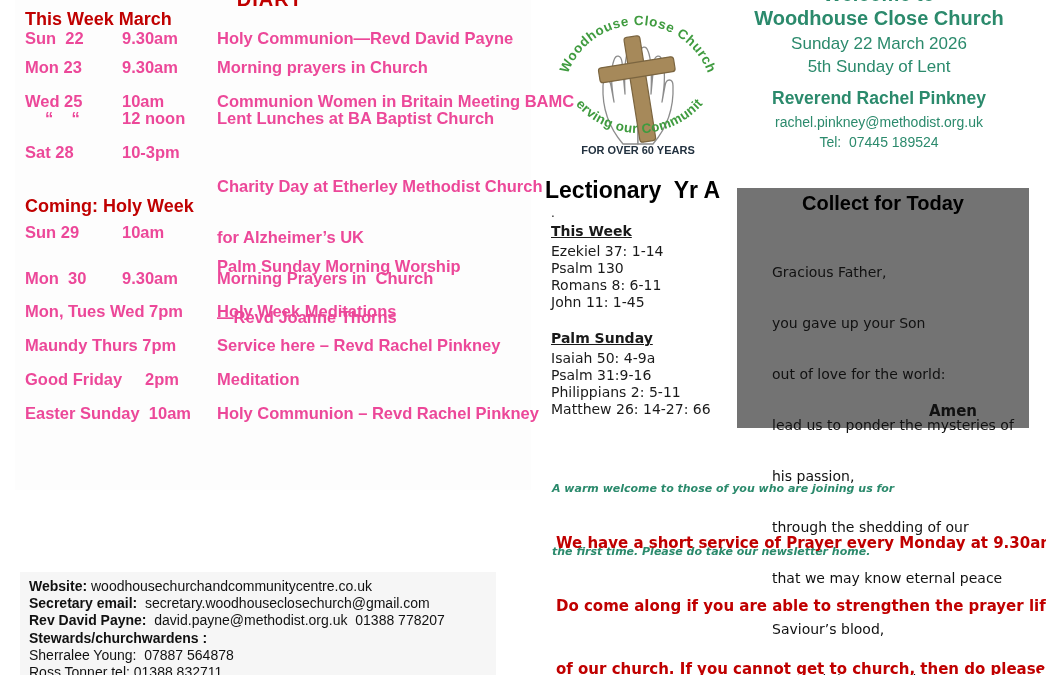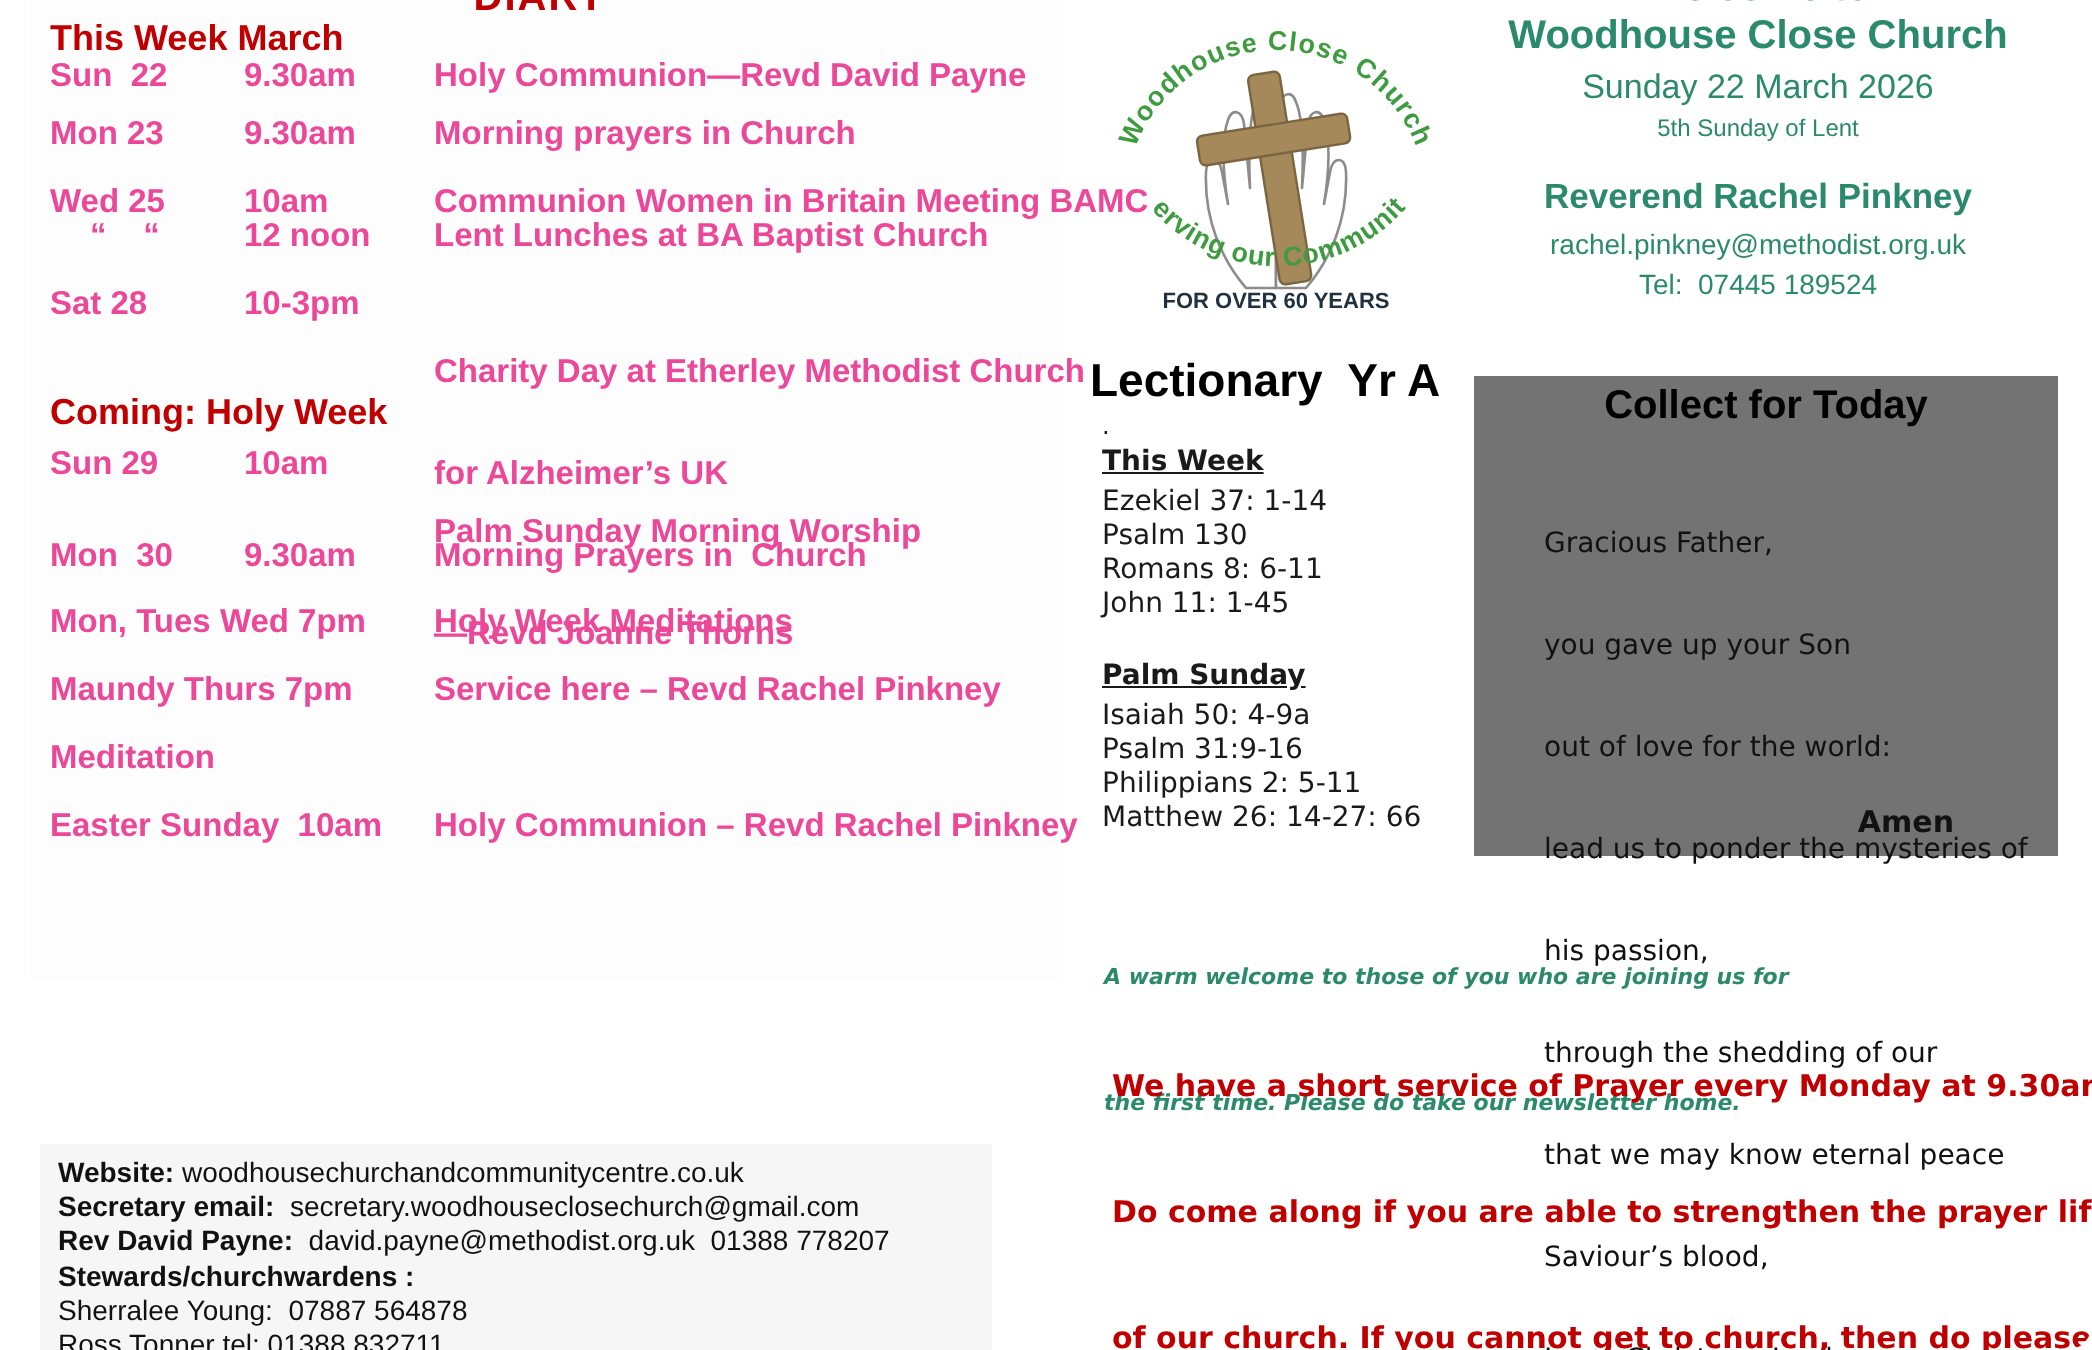--- a/index.html
+++ b/index.html
@@ -35,21 +35,21 @@
 
   
   .logo { position:absolute; left:545px; top:2px; }
 
   
   .r-header { position:absolute; left:740px; top:0; width:278px; height:160px; color:#2b8a6c; }
   .r-header div { position:absolute; left:0; right:0; text-align:center; white-space:pre; }
   .rh-welcome  { top:-17px; font-size:20px; font-weight:bold; }
   .rh-church   { top:7px;   font-size:20px; font-weight:bold; }
   .rh-date     { top:34px;  font-size:17px; }
-  .rh-sunday   { top:57px;  font-size:12px; }
+  .rh-sunday   { top:57px;  font-size:17px; }
   .rh-minister { top:88px;  font-size:17.5px; font-weight:bold; }
   .rh-email    { top:114px; font-size:14px; }
   .rh-tel      { top:134px; font-size:14px; }
 
   
   .lectionary {
     position:absolute; left:545px; top:182px; width:205px;
     font-family:"DejaVu Sans", sans-serif; font-size:14px; line-height:17px; color:#1a1a1a;
   }
   .lect-title {
@@ -142,20 +142,21 @@
   </div>
   <div class="row" style="top:303px">
     <span class="c-label">Mon, Tues Wed 7pm</span>
     <span class="c-desc">Holy Week Meditations</span>
   </div>
   <div class="row" style="top:337px">
     <span class="c-label">Maundy Thurs 7pm</span>
     <span class="c-desc">Service here – Revd Rachel Pinkney</span>
   </div>
   <div class="row" style="top:371px">
+    <span class="c-label">Good Friday     2pm</span>
     <span class="c-desc">Meditation</span>
   </div>
   <div class="row" style="top:405px">
     <span class="c-label">Easter Sunday  10am</span>
     <span class="c-desc">Holy Communion – Revd Rachel Pinkney</span>
   </div>
 
   <div class="contact-box">
     <div class="contact-line"><span class="cl-label">Website:</span><span> woodhousechurchandcommunitycentre.co.uk</span></div>
     <div class="contact-line"><span class="cl-label">Secretary email:</span><span>  secretary.woodhouseclosechurch@gmail.com</span></div>

